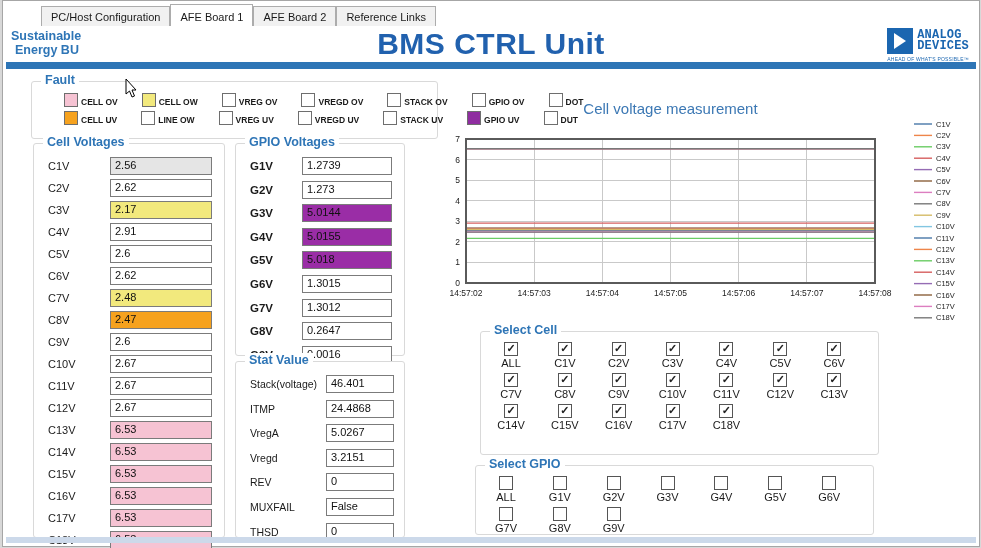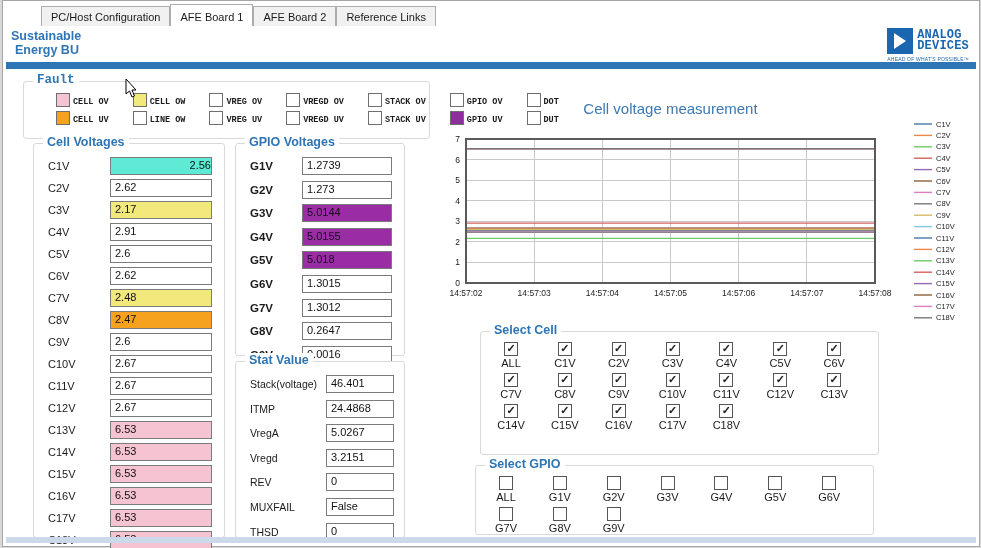--- a/index.html
+++ b/index.html
@@ -64,37 +64,38 @@
         <div class="tab active">AFE Board 1</div>
         <div class="tab">AFE Board 2</div>
         <div class="tab">Reference Links</div>
       </div>
 
     <div class="brand">
       <div>Sustainable</div>
       <div class="l2">Energy BU</div>
     </div>
 
+    <div class="main-title">BMS CTRL Unit</div>
 
     <div class="adi">
       <div class="adi-top">
         <span class="adi-sq">
             <span class="adi-tri"></span>
           </span>
         <span class="adi-name">
           <div>ANALOG</div>
           <div>DEVICES</div>
         </span>
       </div>
       <div class="adi-tag">AHEAD OF WHAT'S POSSIBLE™</div>
     </div>
 
     <div class="bluebar"></div>
 
-    <div class="gbox" style="left:20px;top:80px;width:405px;height:56px;font-family:Liberation Mono, monospace;">
+    <div class="gbox" style="left:28px;top:80px;width:405px;height:56px;">
       <span class="gtitle">Fault</span>
       <div class="fault-rows">
           <div class="fault-row">
             <span class="fault-item">
               <span class="fault-cb" style="background: rgb(246, 195, 211);"></span>
               <span class="fault-label">CELL OV</span>
             </span>
             <span class="fault-item">
               <span class="fault-cb" style="background: rgb(242, 233, 125);"></span>
               <span class="fault-label">CELL OW</span>
@@ -151,21 +152,21 @@
             </span>
           </div>
         </div>
     </div>
 
     <div class="gbox" style="left:30px;top:142px;width:190px;height:393px;">
       <span class="gtitle">Cell Voltages</span>
       <div class="vrows" id="cell-rows">
           <div class="vrow">
             <span class="vlabel">C1V</span>
-            <span class="vbox" style="background: #5eead4; text-align: right;">2.56</span>
+            <span class="vbox" style="background: #e5e5e5;">2.56</span>
           </div>
           <div class="vrow">
             <span class="vlabel">C2V</span>
             <span class="vbox">2.62</span>
           </div>
           <div class="vrow">
             <span class="vlabel">C3V</span>
             <span class="vbox" style="background: rgb(242, 233, 125);">2.17</span>
           </div>
           <div class="vrow">

